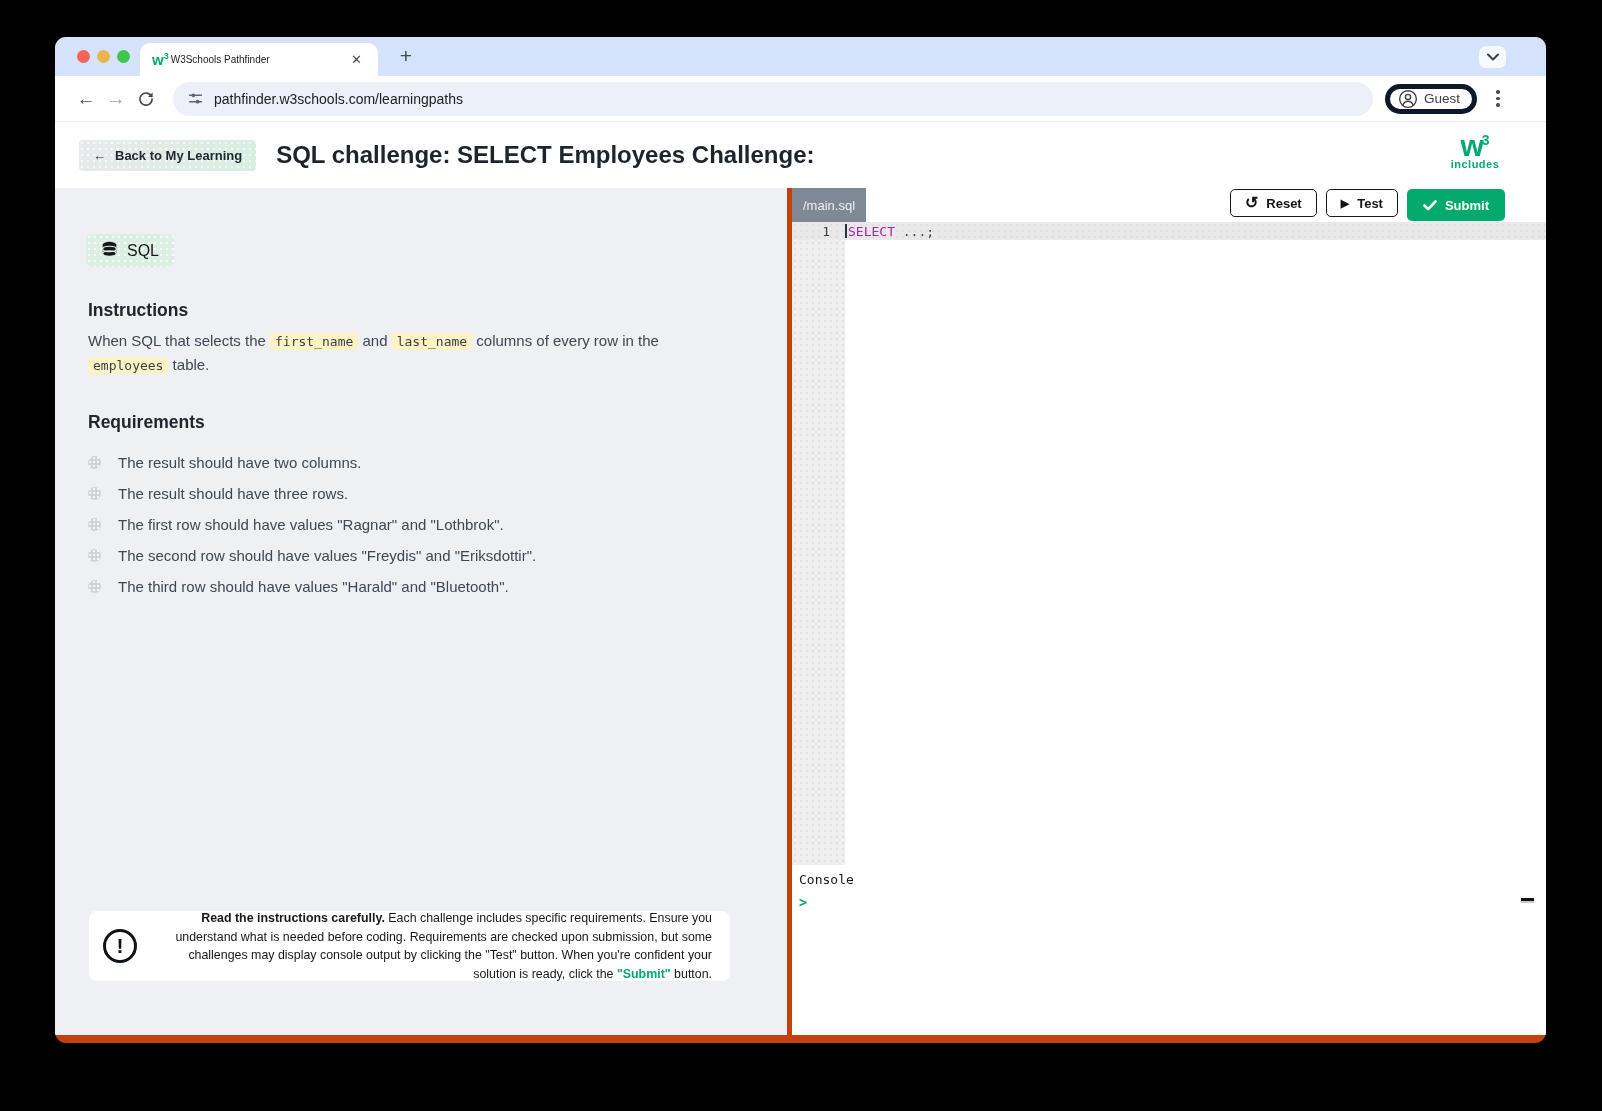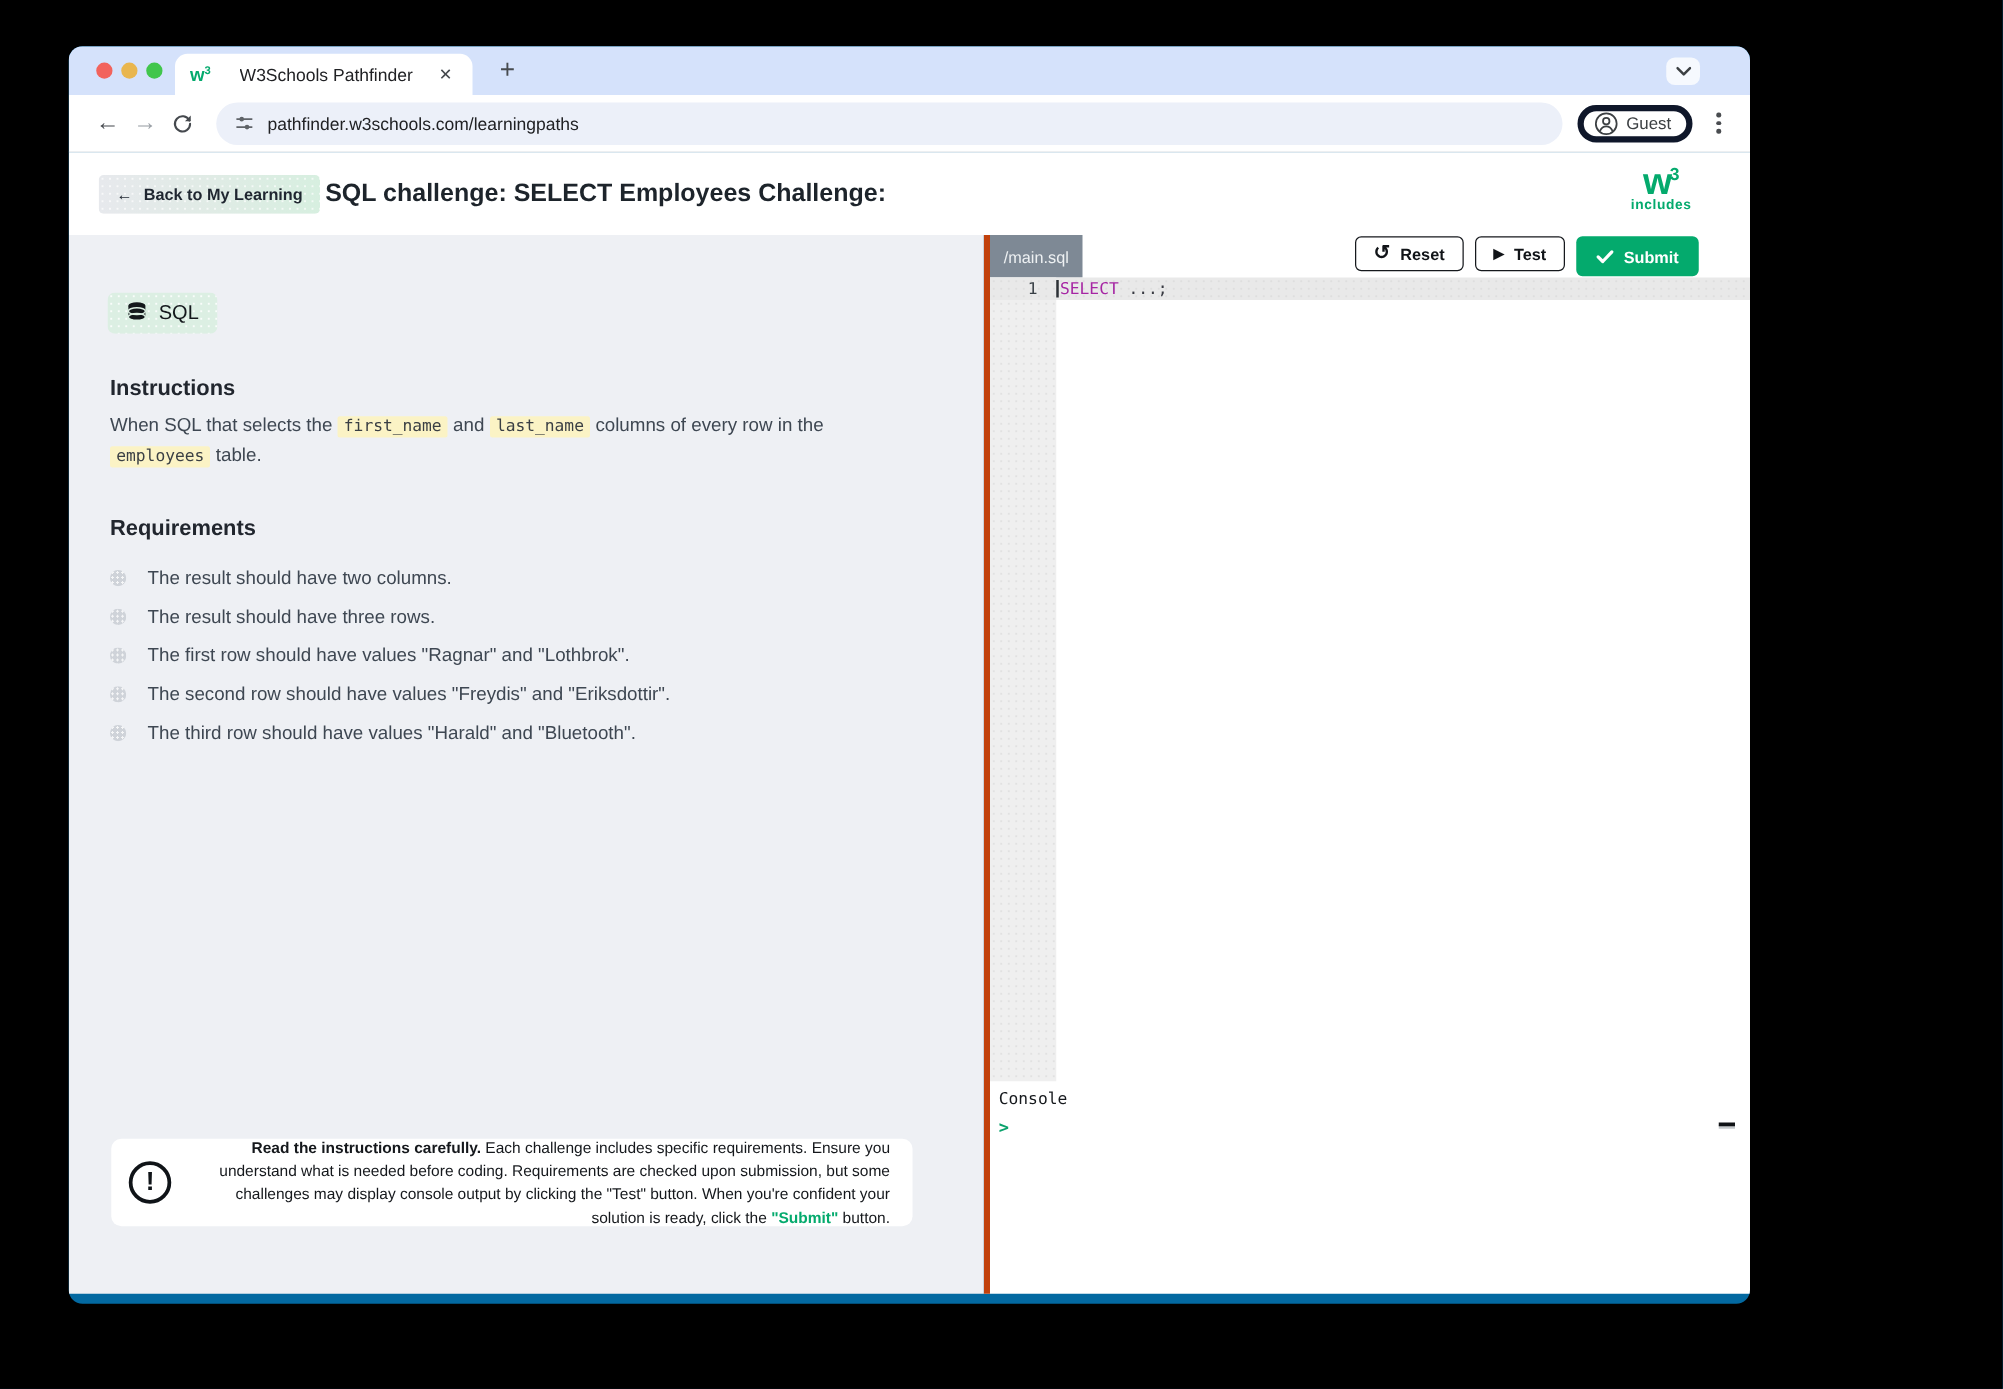--- a/index.html
+++ b/index.html
@@ -1,31 +1,31 @@
 <!DOCTYPE html>
 <html><head>
 <meta charset="utf-8">
 <style>
   * { margin:0; padding:0; box-sizing:border-box; }
   html,body { width:1602px; height:1111px; background:#000; overflow:hidden;
               font-family:"Liberation Sans", sans-serif; }
-  .window { position:absolute; left:55px; top:37px; width:1345px; height:1006px;
-            background:#0369a1; border-radius:11px; overflow:hidden;
+  .window { position:absolute; left:55px; top:37px; width:1491px; height:1006px;
+            background:#c2410c; border-radius:11px; overflow:hidden;
             box-shadow:0 18px 50px rgba(0,0,0,.55); }
 
   
   .tabstrip { position:relative; height:39px; background:#d5e2fb; }
   .lights { position:absolute; left:22px; top:13px; display:flex; gap:7px; }
   .light { width:13px; height:13px; border-radius:50%; }
   .light.red { background:#f2635c; } .light.yellow { background:#e9b64e; } .light.green { background:#41c64c; }
   .tab { position:absolute; left:85px; bottom:0; width:238px; height:33px; background:#fff;
          border-radius:10px 10px 0 0; display:flex; align-items:center; padding:0 12px; }
   .favicon { font-weight:800; color:#04aa6d; font-size:15px; line-height:1; }
   .favicon sup { font-size:9px; font-weight:800; }
-  .tab-title { margin-left:23px; font-size:14px; color:#202124; flex:1; white-space:nowrap; overflow:hidden; }
+  .tab-title { margin-left:2px; font-size:10px; color:#202124; flex:1; white-space:nowrap; overflow:hidden; }
   .tab-close { font-size:13px; color:#45494e; cursor:default; padding:2px 4px; }
   .newtab { position:absolute; left:338px; top:6px; width:26px; height:26px; display:flex;
             align-items:center; justify-content:center; font-size:21px; color:#474b4f; }
   .strip-chevron { position:absolute; right:40px; top:9px; width:27px; height:22px; background:#f6f9fe;
             border-radius:7px; display:flex; align-items:center; justify-content:center; }
 
   
   .toolbar { height:46px; background:#fff; border-bottom:1px solid #e8eaed;
              display:flex; align-items:center; padding:0 16px; }
   .nav-ic { width:30px; height:30px; display:flex; align-items:center; justify-content:center; }
@@ -40,21 +40,21 @@
   .kebab { margin-left:12px; width:18px; display:flex; flex-direction:column; align-items:center; gap:3px; }
   .kebab i { width:3.5px; height:3.5px; border-radius:50%; background:#494c50; }
 
   
   .page-header { position:relative; height:66px; background:#fff; display:flex; align-items:center; padding-left:24px; }
   .back-btn { height:31px; border:none; border-radius:4px; display:flex; align-items:center; gap:9px;
               padding:0 14px; font-size:13px; font-weight:bold; color:#1f2630; cursor:pointer;
               background-image:radial-gradient(rgba(255,255,255,.7) 1px, transparent 1px),
                                linear-gradient(90deg,#e7e9ed 0%, #e1ebe6 45%, #d7efe0 100%);
               background-size:6px 6px, 100% 100%; }
-  .page-title { margin-left:4px; font-size:20px; font-weight:bold; color:#1d242b; }
+  .page-title { margin-left:20px; font-size:24px; font-weight:bold; color:#1d242b; }
   .logo { position:absolute; right:46px; top:9px; width:50px; text-align:center; color:#04aa6d; line-height:1; }
   .logo-w { font-size:30px; font-weight:800; letter-spacing:-2px; }
   .logo-w sup { font-size:14px; font-weight:800; letter-spacing:0; }
   .logo-word { font-size:11px; font-weight:bold; letter-spacing:.5px; margin-top:-2px; }
 
   
   .main-row { display:flex; height:847px; }
 
   
   .left-panel { position:relative; width:732px; background:#eef0f4; overflow:hidden; }

